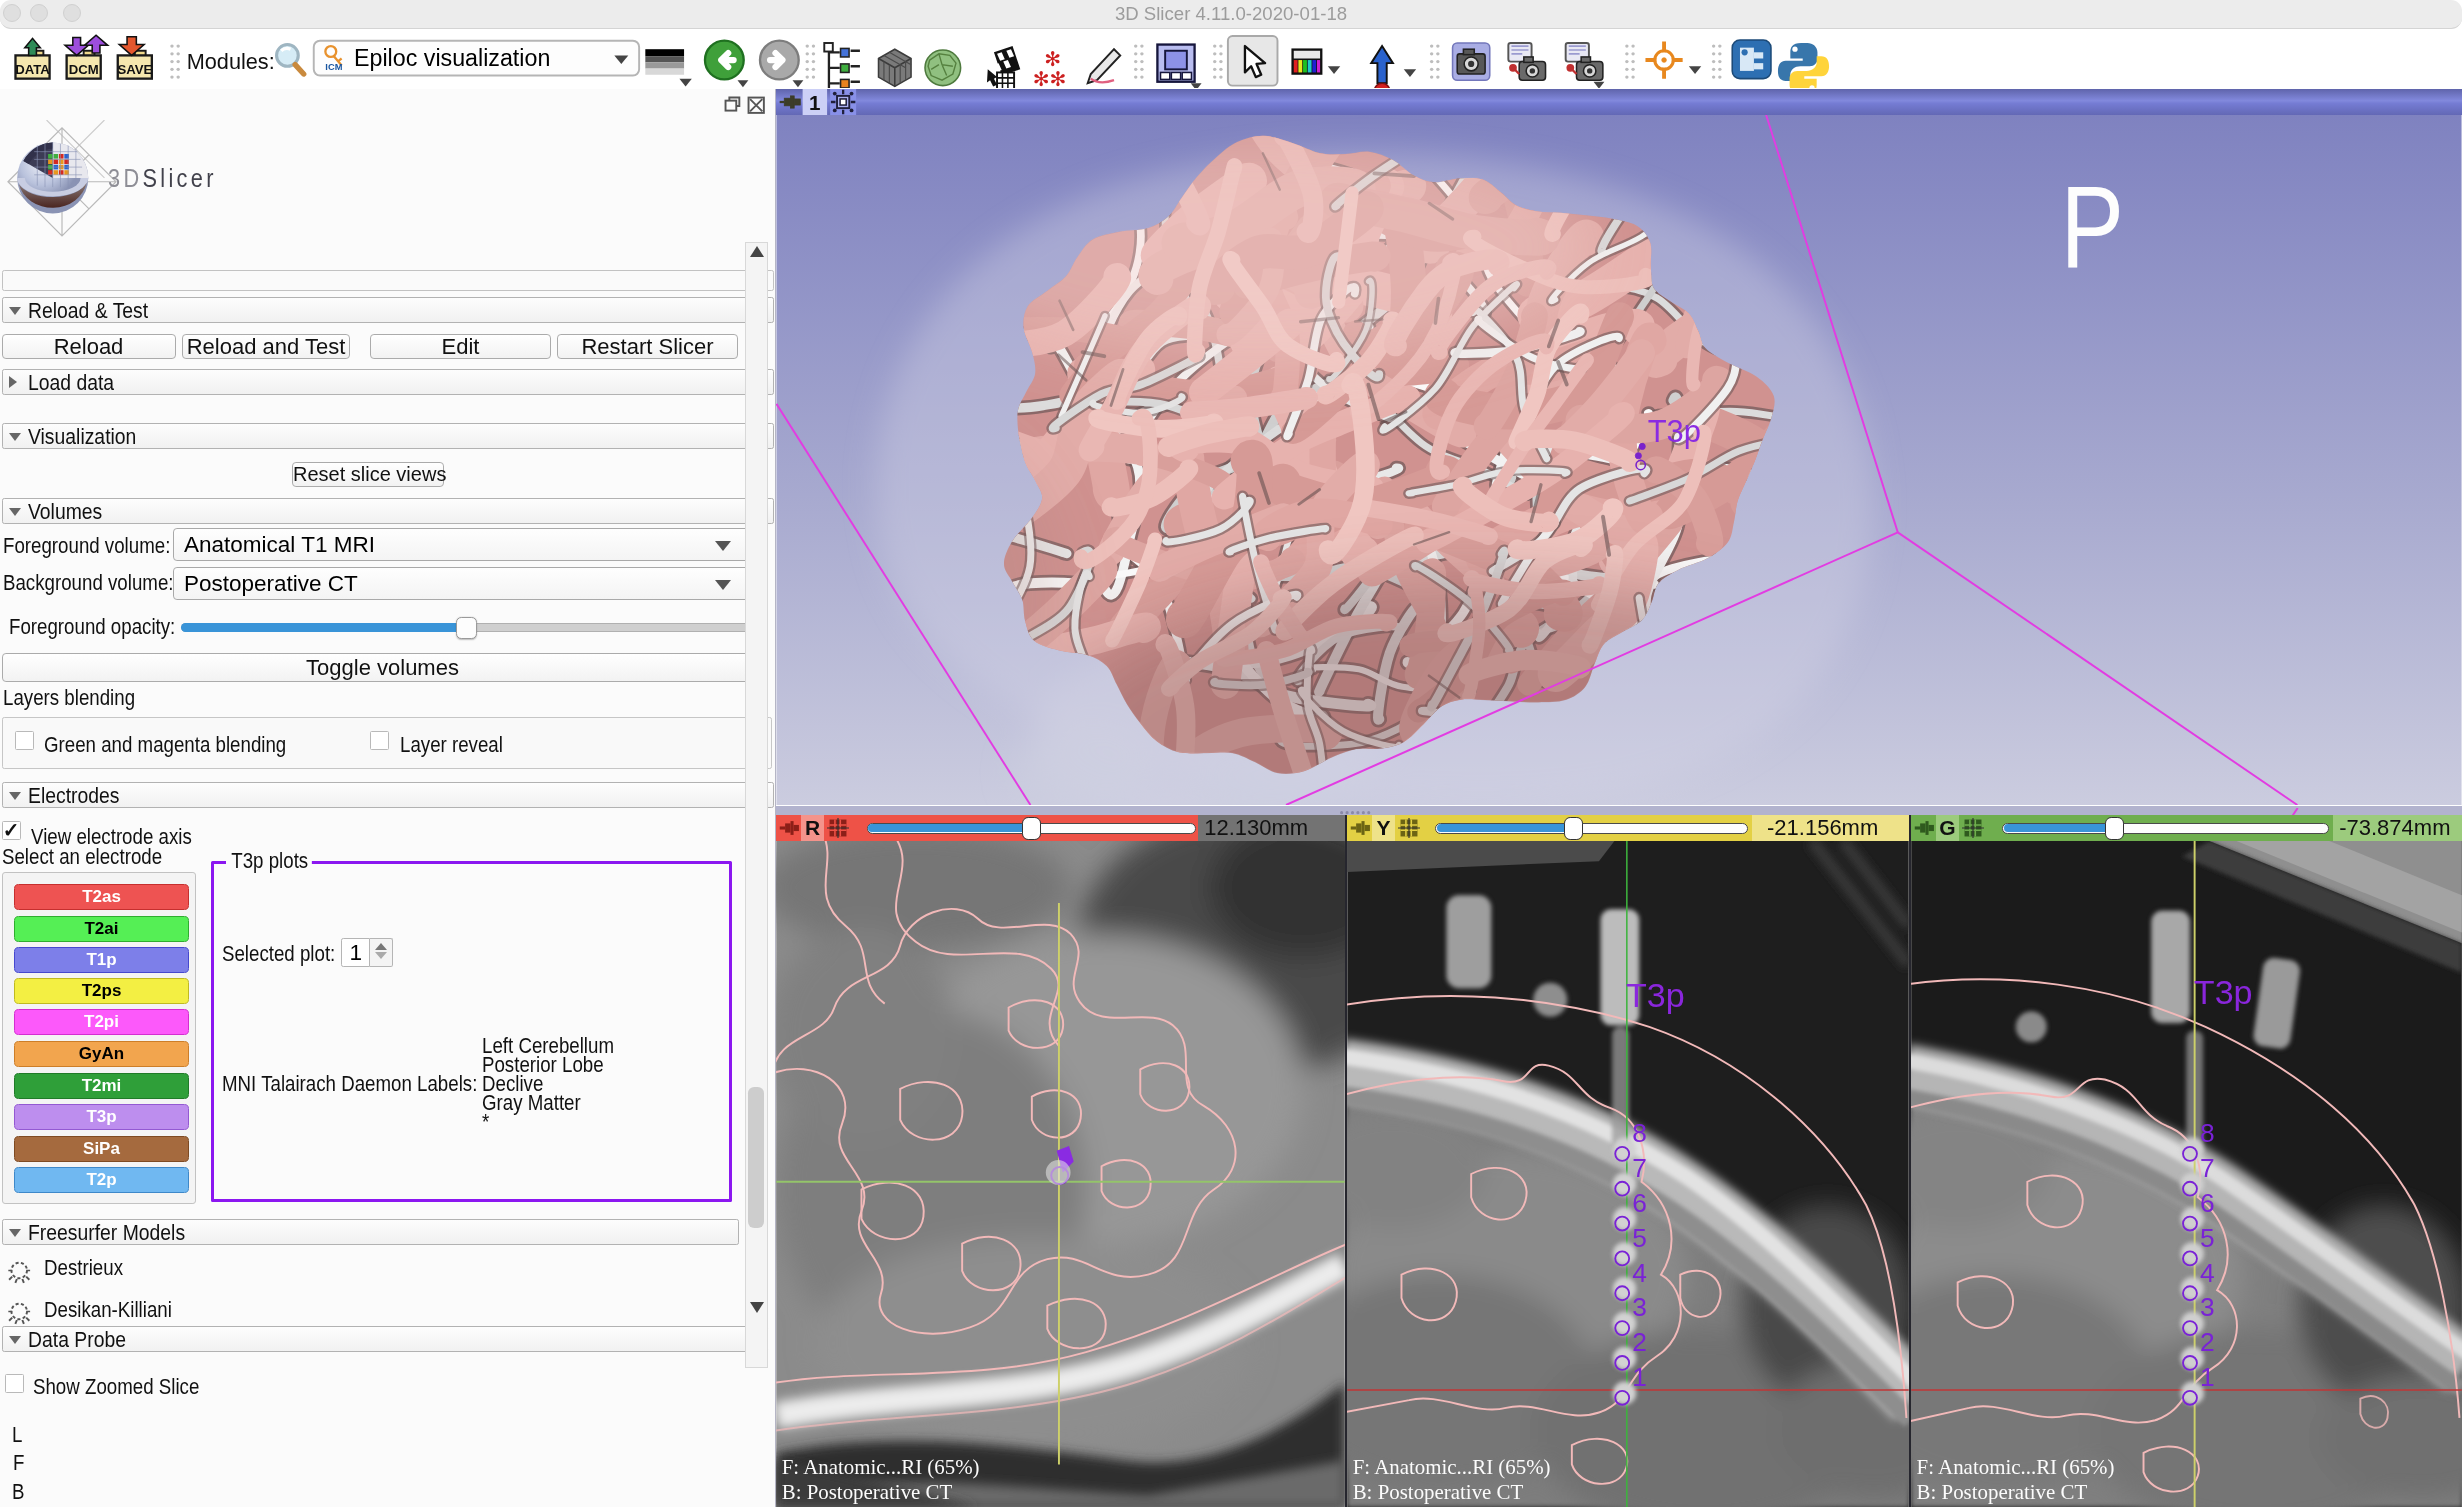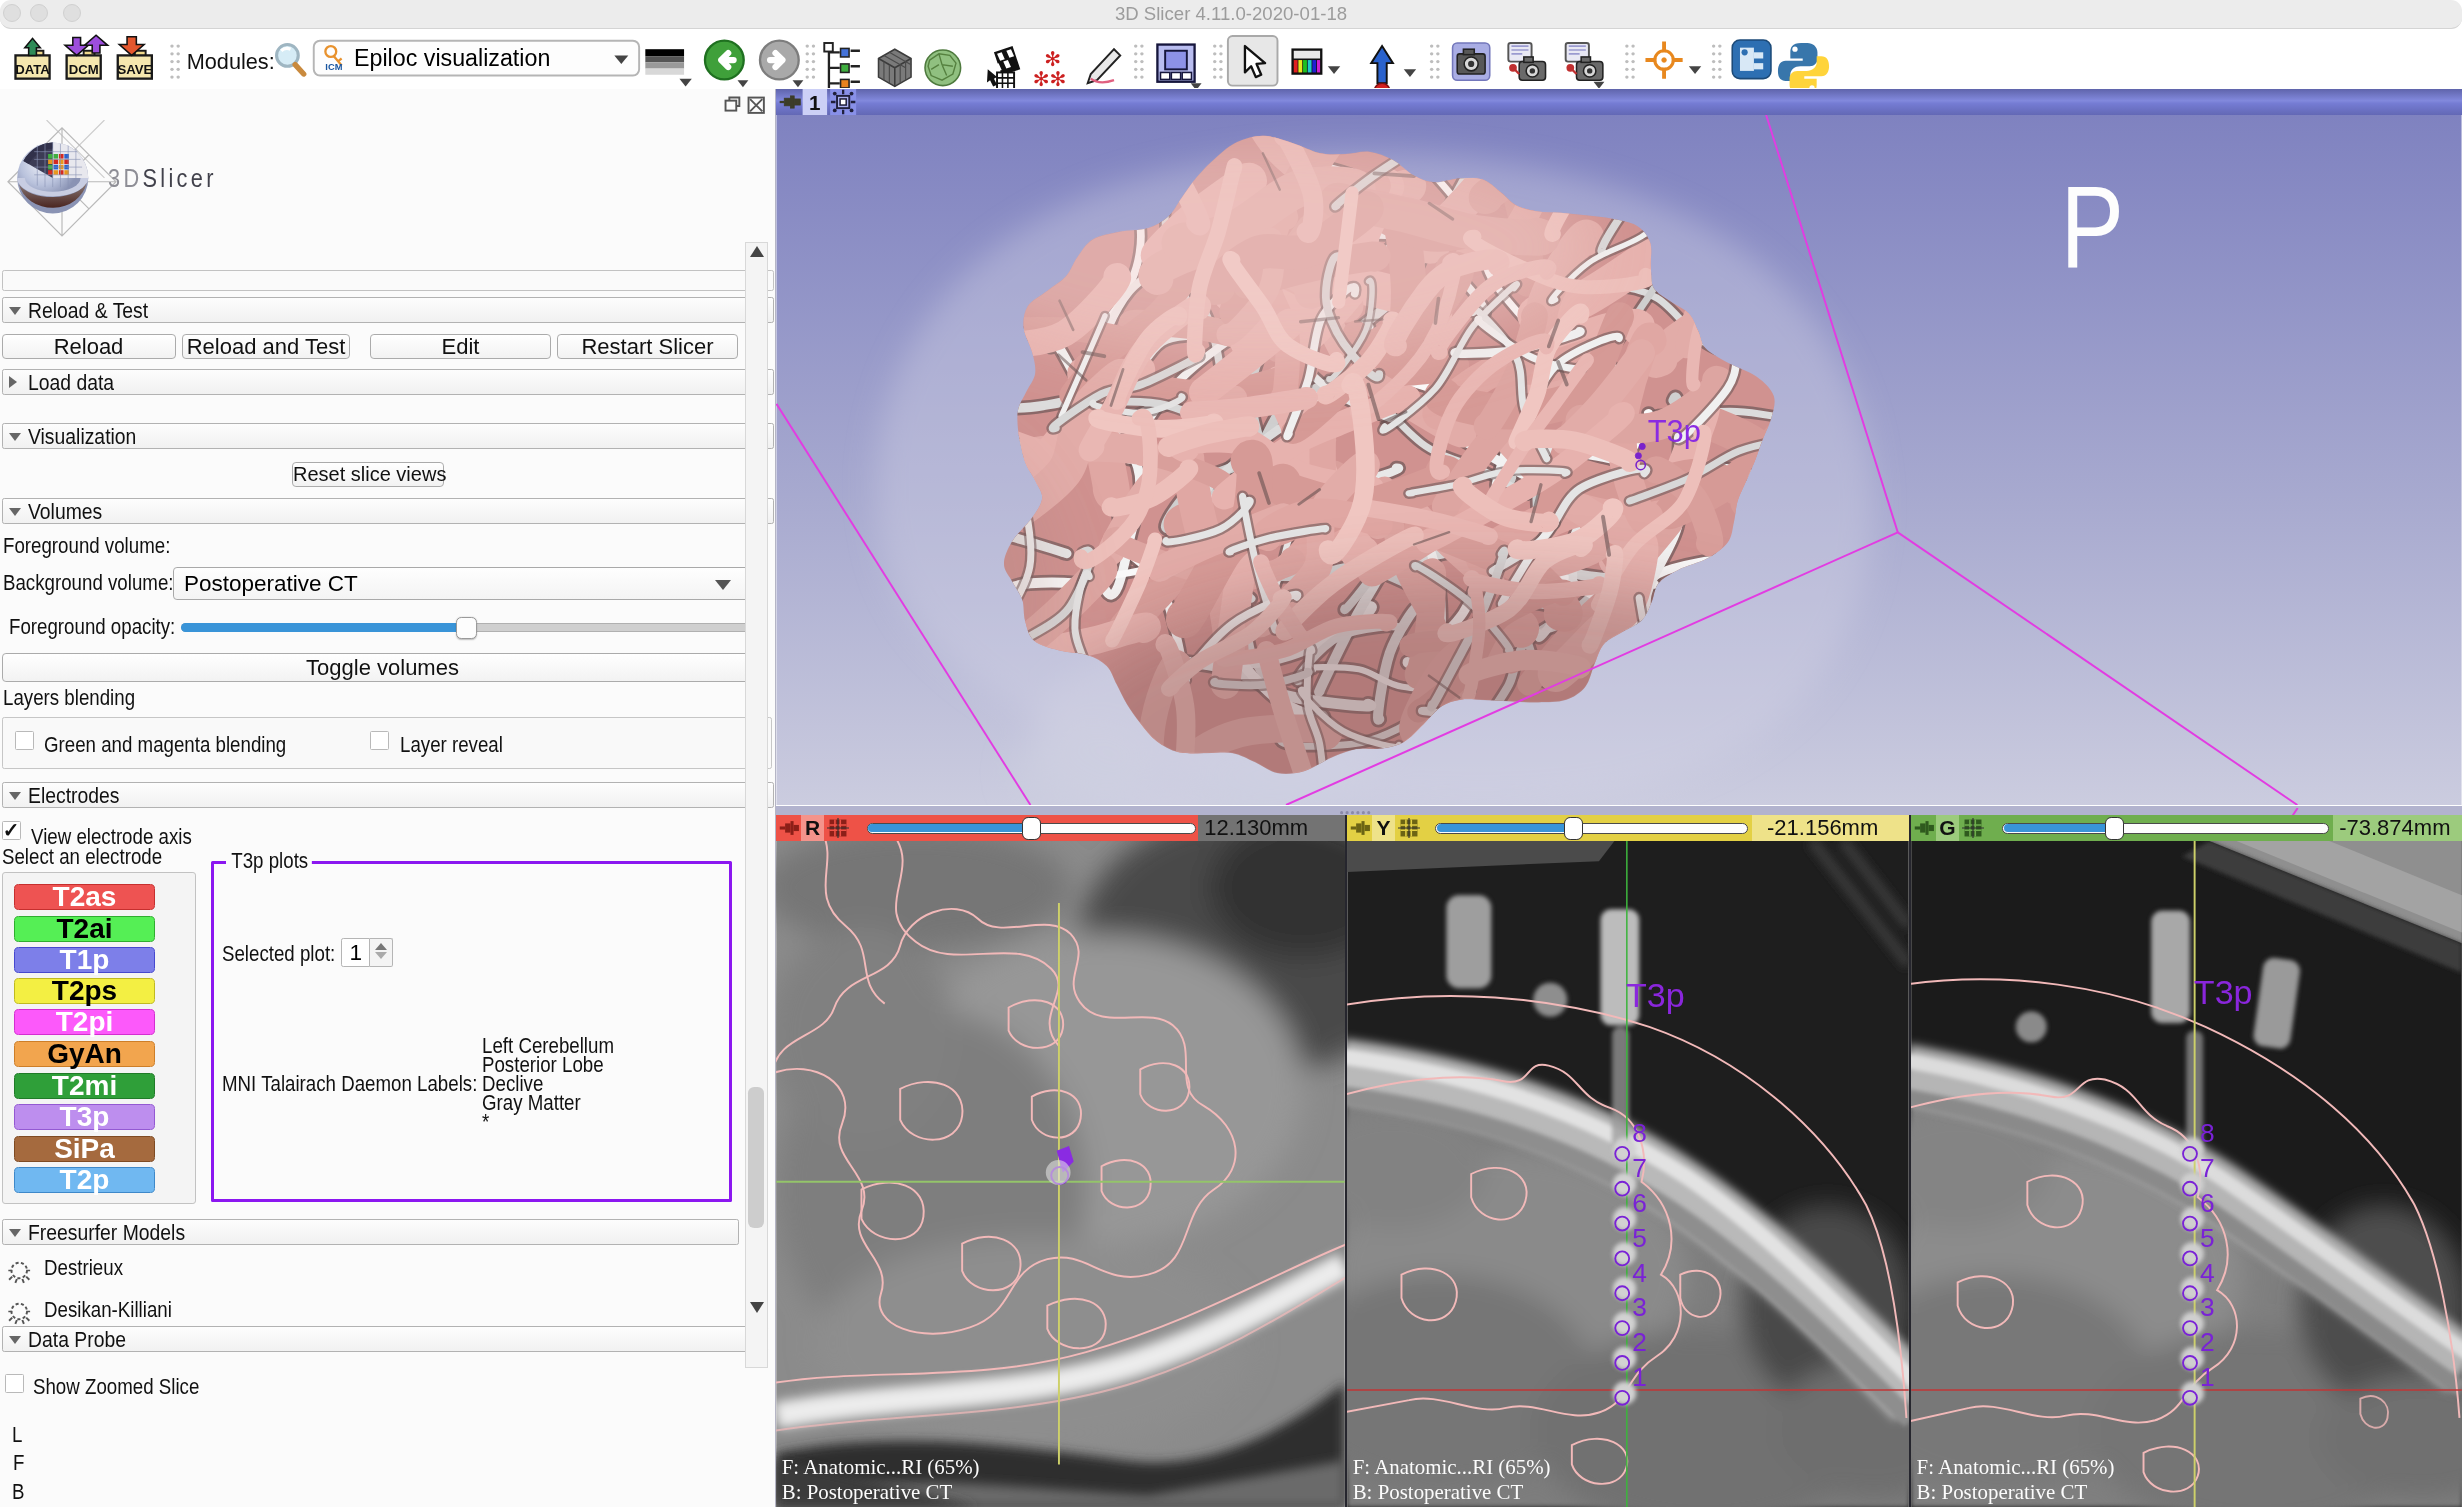--- a/index.html
+++ b/index.html
@@ -10,21 +10,21 @@
 .hdr { position:absolute; left:1.5px; width:772px; height:26px; background:linear-gradient(#fdfdfd,#f1f1f1); border:0.8px solid #b2b2b2; border-radius:2.3px; font-size:22px; color:#111; line-height:25.6px; }
 .hdr .tri { position:absolute; left:6.2px; top:7.7px; }
 .hdr .t { position:absolute; left:25px; top:0; white-space:nowrap; transform:scaleX(0.88); transform-origin:0 0; }
 .trR { width:0;height:0;border-top:6.2px solid transparent;border-bottom:6.2px solid transparent;border-left:8.5px solid #666; margin-top:-1.5px;}
 .trD { width:0;height:0;border-left:6.2px solid transparent;border-right:6.2px solid transparent;border-top:8.5px solid #666; margin-top:1.5px;}
 .btn { position:absolute; white-space:nowrap; height:25px; background:linear-gradient(#ffffff,#f2f2f2); border:0.8px solid #ababab; border-radius:3.9px; font-size:22px; color:#111; text-align:center; line-height:23px; }
 .combo { position:absolute; left:173px; width:592px; height:33px; background:linear-gradient(#fefefe,#f4f4f4); border:0.8px solid #a9a9a9; border-radius:3.9px; font-size:22.5px; color:#000; line-height:31px; padding-left:10px; }
 .combo .arr { position:absolute; right:33px; top:11.6px; width:0; height:0; border-left:8.5px solid transparent; border-right:8.5px solid transparent; border-top:10px solid #555; }
 .lbl { position:absolute; font-size:22px; color:#111; white-space:nowrap; transform:scaleX(0.85); transform-origin:0 0; }
 .cb { position:absolute; width:19.4px; height:19.4px; background:#fff; border:1.5px solid #b9b9b9; border-radius:1.5px; font-size:20px; line-height:17px; text-align:center; color:#111; font-weight:bold; }
-.ebtn { position:absolute; left:14px; width:141px; height:26px; border-radius:4.6px; border:1.5px solid; font-size:28px; font-weight:bold; text-align:center; line-height:23px; }
+.ebtn { position:absolute; left:14px; width:175px; height:26px; border-radius:4.6px; border:1.5px solid; font-size:17px; font-weight:bold; text-align:center; line-height:23px; }
 </style></head><body>
 <div id="root">
     <div id="titlebar" class="abs">
       <div class="tl" style="left:3.1px"></div>
       <div class="tl" style="left:30px"></div>
       <div class="tl" style="left:63px"></div>
       <div id="wtitle">3D Slicer 4.11.0-2020-01-18</div>
     </div>
     <svg class="abs" style="left:0;top:29.4px" width="2462" height="59" viewBox="0 0 3178 76">
       <g transform="translate(20,0)">
@@ -319,20 +319,21 @@
         <div class="t">Visualization</div>
       </div>
       <div class="btn" style="left:292px;top:373px;width:152px;font-size:20px">Reset slice views</div>
       <div class="hdr" style="top:409px;width:772px">
         <div class="tri">
           <div class="trD"></div>
         </div>
         <div class="t">Volumes</div>
       </div>
       <div class="lbl" style="left:3.1px;top:444px">Foreground volume:</div>
+      <div class="combo" style="top:439px">Anatomical T1 MRI<div class="arr"></div></div>
       <div class="lbl" style="left:3.1px;top:481px">Background volume:</div>
       <div class="combo" style="top:478px">Postoperative CT<div class="arr"></div></div>
       <div class="lbl" style="left:9.3px;top:525px">Foreground opacity:</div>
       <div class="abs" style="left:181px;top:534px;width:581px;height:9.3px;border-radius:4.6px;background:#cfcfcf;border:0.8px solid #b0b0b0"></div>
       <div class="abs" style="left:181px;top:534px;width:279px;height:9.3px;border-radius:4.6px;background:#3994d8"></div>
       <div class="abs" style="left:456px;top:528px;width:21px;height:22px;background:#fdfdfd;border:0.8px solid #9a9a9a;border-radius:5.4px;box-shadow:0 0.8px 1.5px rgba(0,0,0,0.25)"></div>
       <div class="btn" style="left:1.5px;top:564px;width:762px;height:29.4px;line-height:28px">Toggle volumes</div>
       <div class="lbl" style="left:3.1px;top:596px">Layers blending</div>
       <div class="abs" style="left:2.3px;top:628px;width:770px;height:52px;background:#f9f9f9;border:0.8px solid #c6c6c6;border-radius:2.3px"></div>
       <div class="cb" style="left:14.7px;top:642px"></div>

